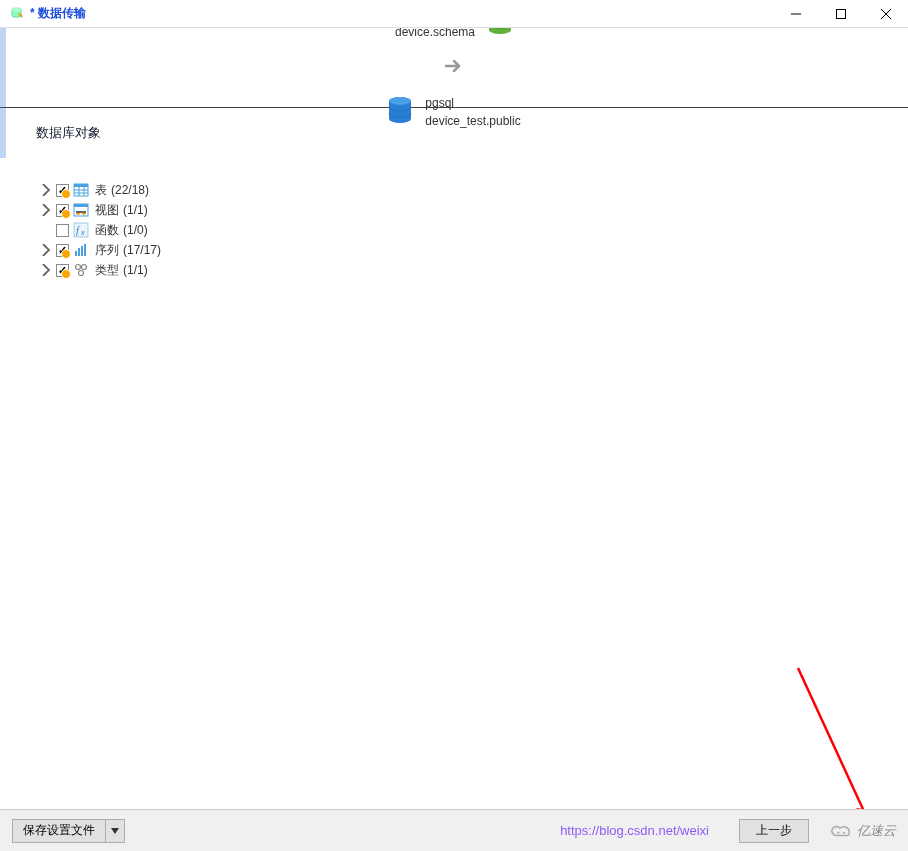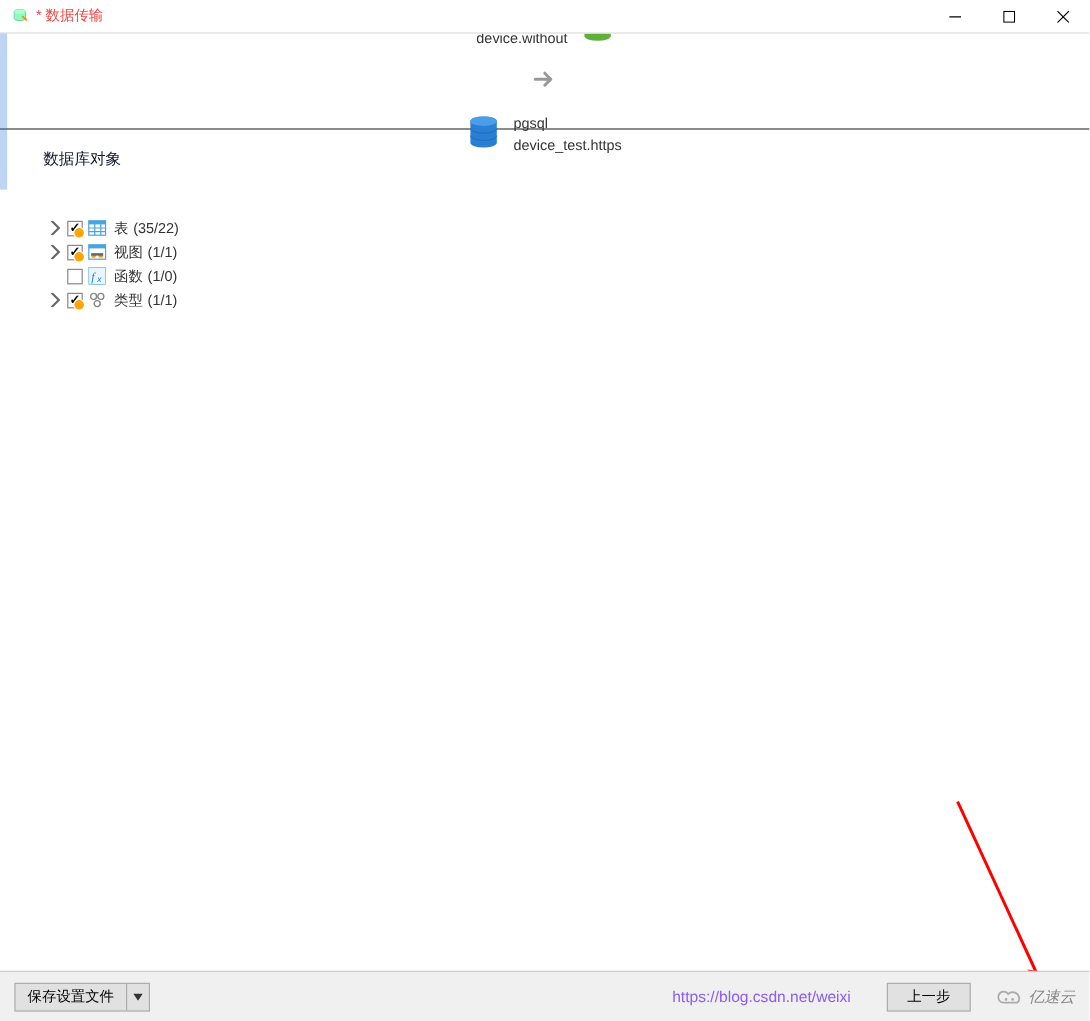--- a/index.html
+++ b/index.html
@@ -20,21 +20,21 @@
       align-items: center;
       padding-left: 8px;
       position: relative;
     }
     .titlebar-icon {
       width: 16px; height: 16px;
       margin-right: 6px;
       display: flex; align-items: center; justify-content: center;
     }
     .titlebar-icon svg { width: 15px; height: 15px; }
-    .titlebar-text { color: #ef4444; font-size: 12px; }
+    .titlebar-text { color: #1d4ed8; font-size: 12px; font-weight: bold; }
     .win-controls {
       position: absolute; right: 0; top: 0;
       display: flex; height: 28px;
     }
     .win-btn {
       width: 45px; height: 28px;
       display: flex; align-items: center; justify-content: center;
       color: #333;
     }
     .win-btn svg { width: 10px; height: 10px; }
@@ -218,21 +218,21 @@
     </div>
   </div>
 </div>
 
 <div class="left-edge-stripe"></div>
 
 <div class="header-area">
   <div class="conn-block">
     <div class="conn-text-left">
       <div>pgsql</div>
-      <div>device.without</div>
+      <div>device.schema</div>
     </div>
     <span>
       <svg class="db-icon" viewBox="0 0 26 30">
         <ellipse cx="13" cy="5" rx="11" ry="4" fill="#5fb03b"></ellipse>
         <path d="M2 5 v18 a11 4 0 0 0 22 0 v-18" fill="#5fb03b"></path>
         <ellipse cx="13" cy="5" rx="11" ry="4" fill="#7dc95a"></ellipse>
         <path d="M2 11 a11 4 0 0 0 22 0" fill="none" stroke="#4a9030" stroke-width="0.8"></path>
         <path d="M2 17 a11 4 0 0 0 22 0" fill="none" stroke="#4a9030" stroke-width="0.8"></path>
       </svg>
     </span>
@@ -247,21 +247,21 @@
       <svg class="db-icon" viewBox="0 0 26 30">
         <ellipse cx="13" cy="5" rx="11" ry="4" fill="#2a7fd4"></ellipse>
         <path d="M2 5 v18 a11 4 0 0 0 22 0 v-18" fill="#2a7fd4"></path>
         <ellipse cx="13" cy="5" rx="11" ry="4" fill="#4a9ee8"></ellipse>
         <path d="M2 11 a11 4 0 0 0 22 0" fill="none" stroke="#1f6bb8" stroke-width="0.8"></path>
         <path d="M2 17 a11 4 0 0 0 22 0" fill="none" stroke="#1f6bb8" stroke-width="0.8"></path>
       </svg>
     </span>
     <div class="conn-text-right">
       <div>pgsql</div>
-      <div>device_test.https</div>
+      <div>device_test.public</div>
     </div>
   </div>
 </div>
 
 <div class="section-title">数据库对象</div>
 
 <div class="content-area">
   <div class="left-panel">
 
     <div class="tree-item">
@@ -275,21 +275,21 @@
         <svg viewBox="0 0 16 16">
             <rect x="1" y="2" width="14" height="12" fill="#fff" stroke="#4aa3df" stroke-width="1"></rect>
             <rect x="1" y="2" width="14" height="3" fill="#4aa3df"></rect>
             <line x1="6" y1="2" x2="6" y2="14" stroke="#4aa3df" stroke-width="1"></line>
             <line x1="11" y1="2" x2="11" y2="14" stroke="#4aa3df" stroke-width="1"></line>
             <line x1="1" y1="8" x2="15" y2="8" stroke="#4aa3df" stroke-width="1"></line>
             <line x1="1" y1="11" x2="15" y2="11" stroke="#4aa3df" stroke-width="1"></line>
           </svg>
       </span>
       <span class="tree-label">表</span>
-      <span class="tree-count">(35/22)</span>
+      <span class="tree-count">(22/18)</span>
     </div>
 
     <div class="tree-item">
       <span class="expand-arrow">
           <svg viewBox="0 0 8 8">
             <path d="M2 0 l4 4 l-4 4" fill="none" stroke="#666" stroke-width="1.2"></path>
           </svg>
         </span>
       <span class="checkbox checked warn-badge"></span>
       <span class="type-icon">
@@ -312,20 +312,38 @@
         <svg viewBox="0 0 16 16">
             <rect x="1" y="1" width="14" height="14" fill="#eaf4fb" stroke="#4aa3df" stroke-width="0.5"></rect>
             <text x="3" y="12" font-size="10" font-style="italic" fill="#2a7fd4" font-family="serif">f</text>
             <text x="8" y="13" font-size="7" fill="#2a7fd4" font-style="italic">x</text>
           </svg>
       </span>
       <span class="tree-label">函数</span>
       <span class="tree-count">(1/0)</span>
     </div>
 
+    <div class="tree-item">
+      <span class="expand-arrow">
+          <svg viewBox="0 0 8 8">
+            <path d="M2 0 l4 4 l-4 4" fill="none" stroke="#666" stroke-width="1.2"></path>
+          </svg>
+        </span>
+      <span class="checkbox checked warn-badge"></span>
+      <span class="type-icon">
+        <svg viewBox="0 0 16 16">
+            <rect x="2" y="9" width="2" height="5" fill="#4aa3df"></rect>
+            <rect x="5" y="6" width="2" height="8" fill="#4aa3df"></rect>
+            <rect x="8" y="4" width="2" height="10" fill="#4aa3df"></rect>
+            <rect x="11" y="2" width="2" height="12" fill="#4aa3df"></rect>
+          </svg>
+      </span>
+      <span class="tree-label">序列</span>
+      <span class="tree-count">(17/17)</span>
+    </div>
 
     <div class="tree-item">
       <span class="expand-arrow">
           <svg viewBox="0 0 8 8">
             <path d="M2 0 l4 4 l-4 4" fill="none" stroke="#666" stroke-width="1.2"></path>
           </svg>
         </span>
       <span class="checkbox checked warn-badge"></span>
       <span class="type-icon">
         <svg viewBox="0 0 16 16">

